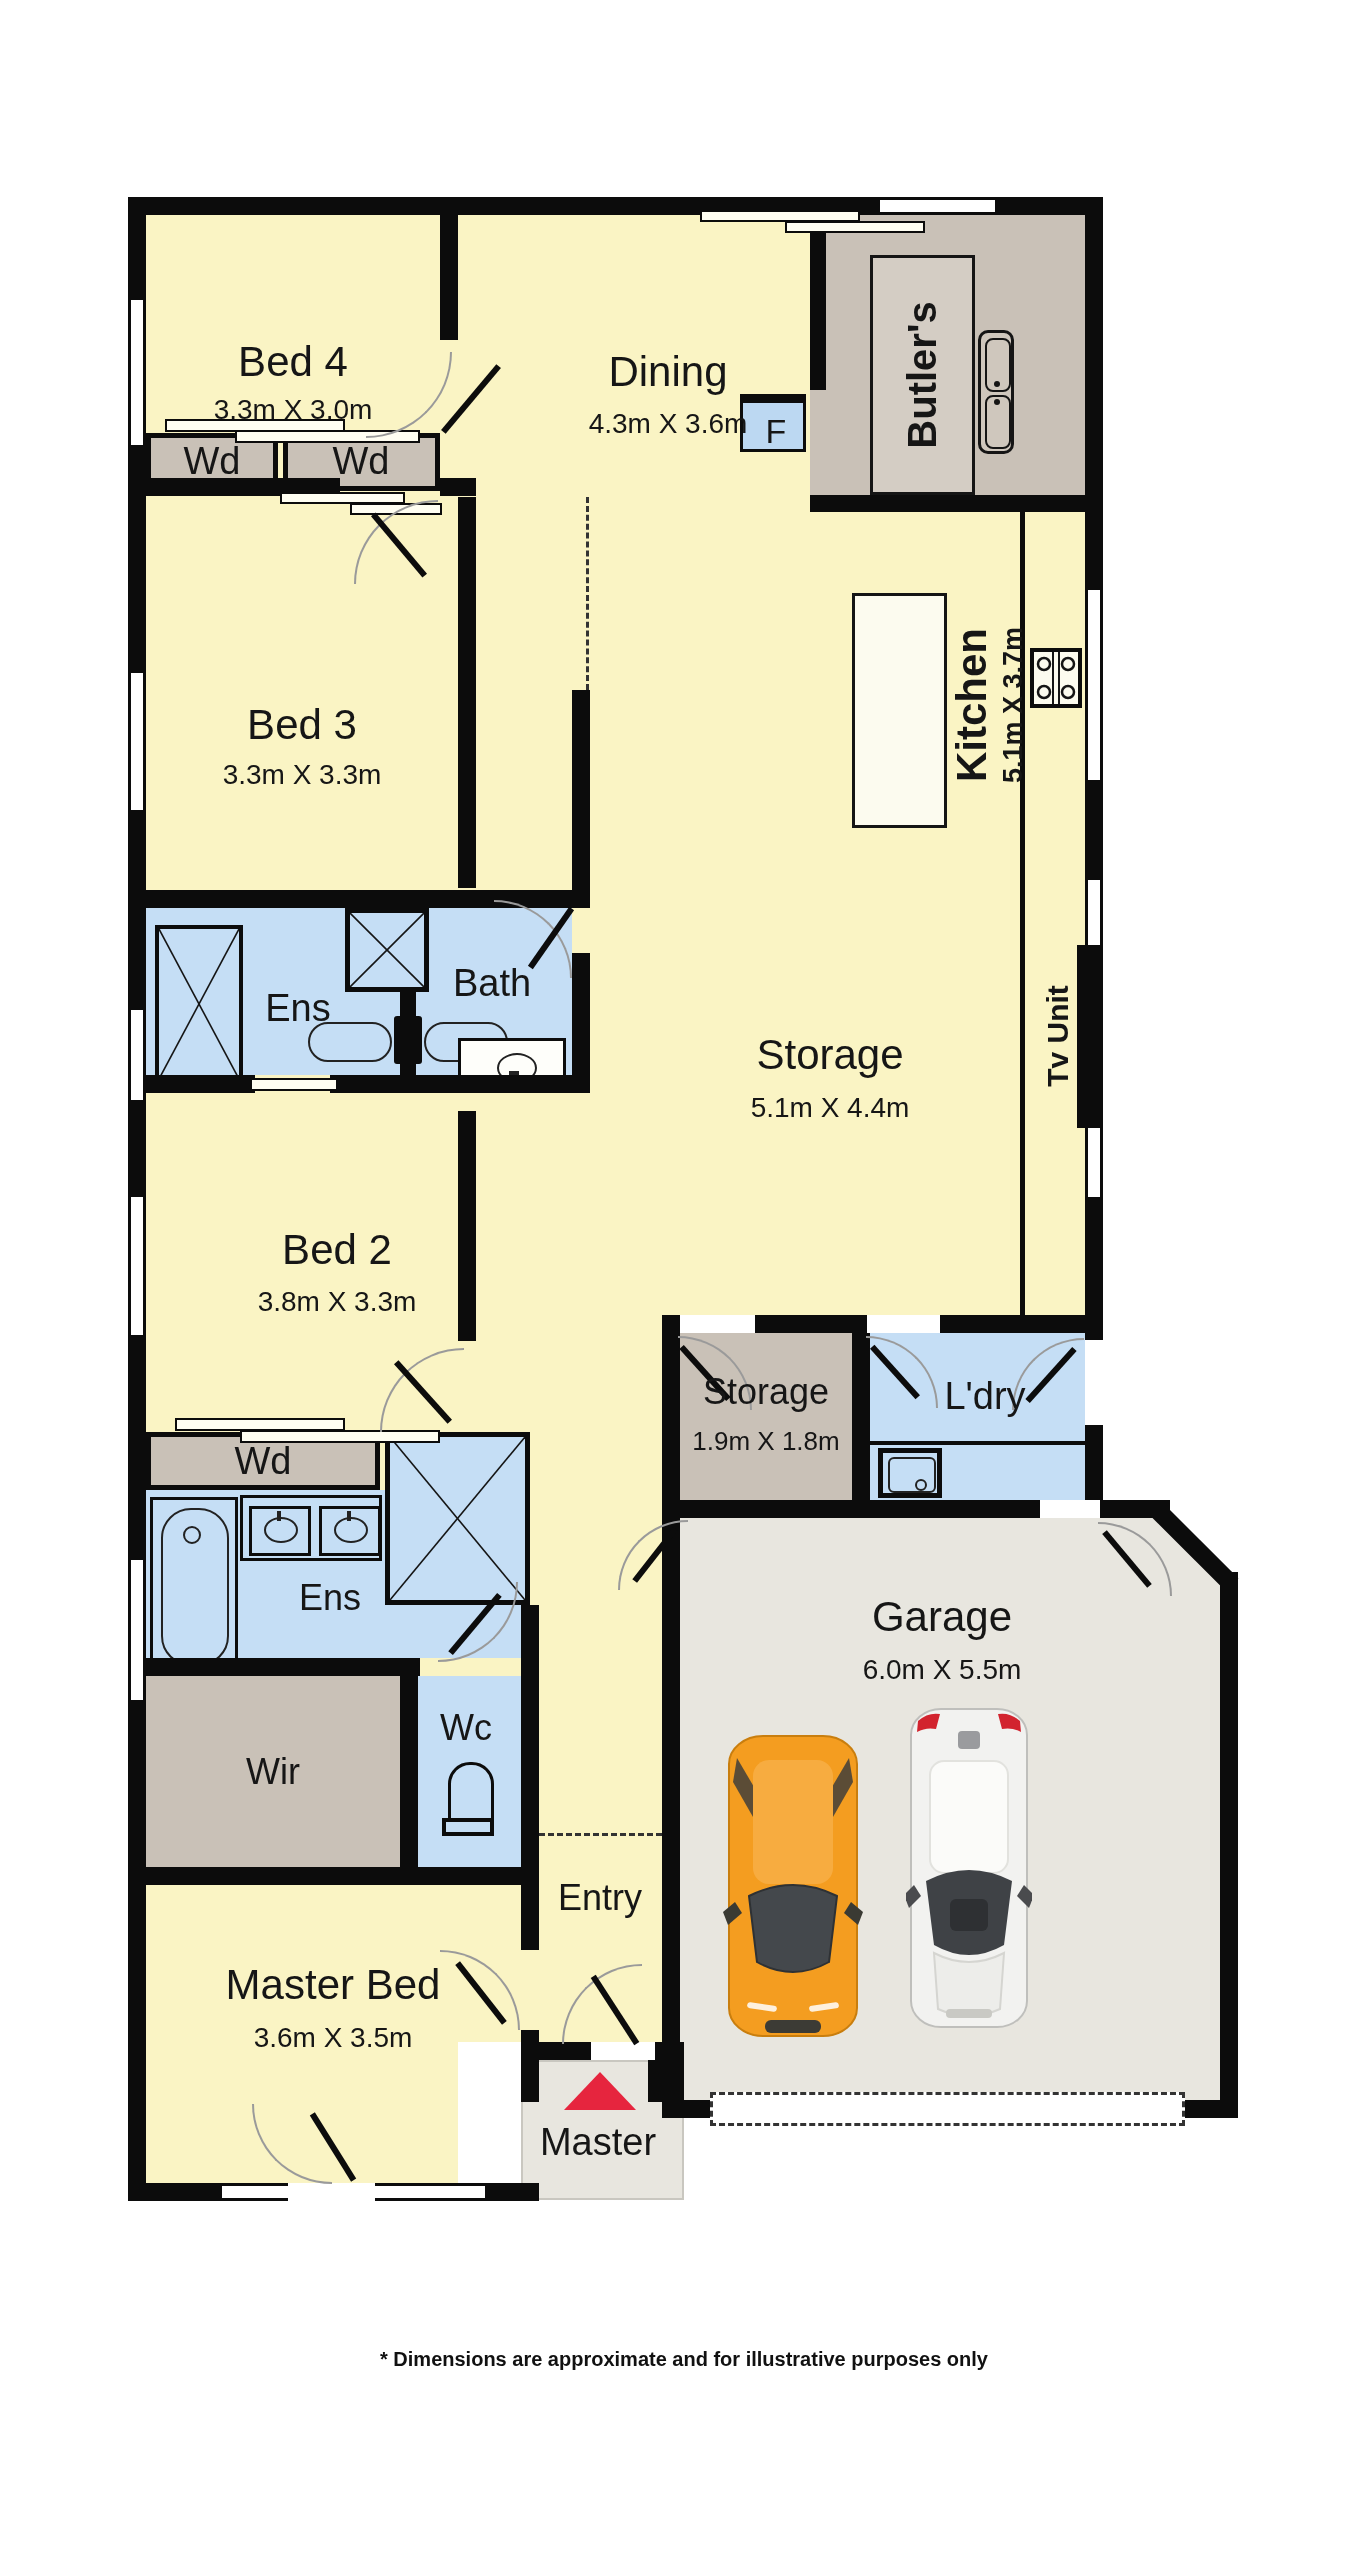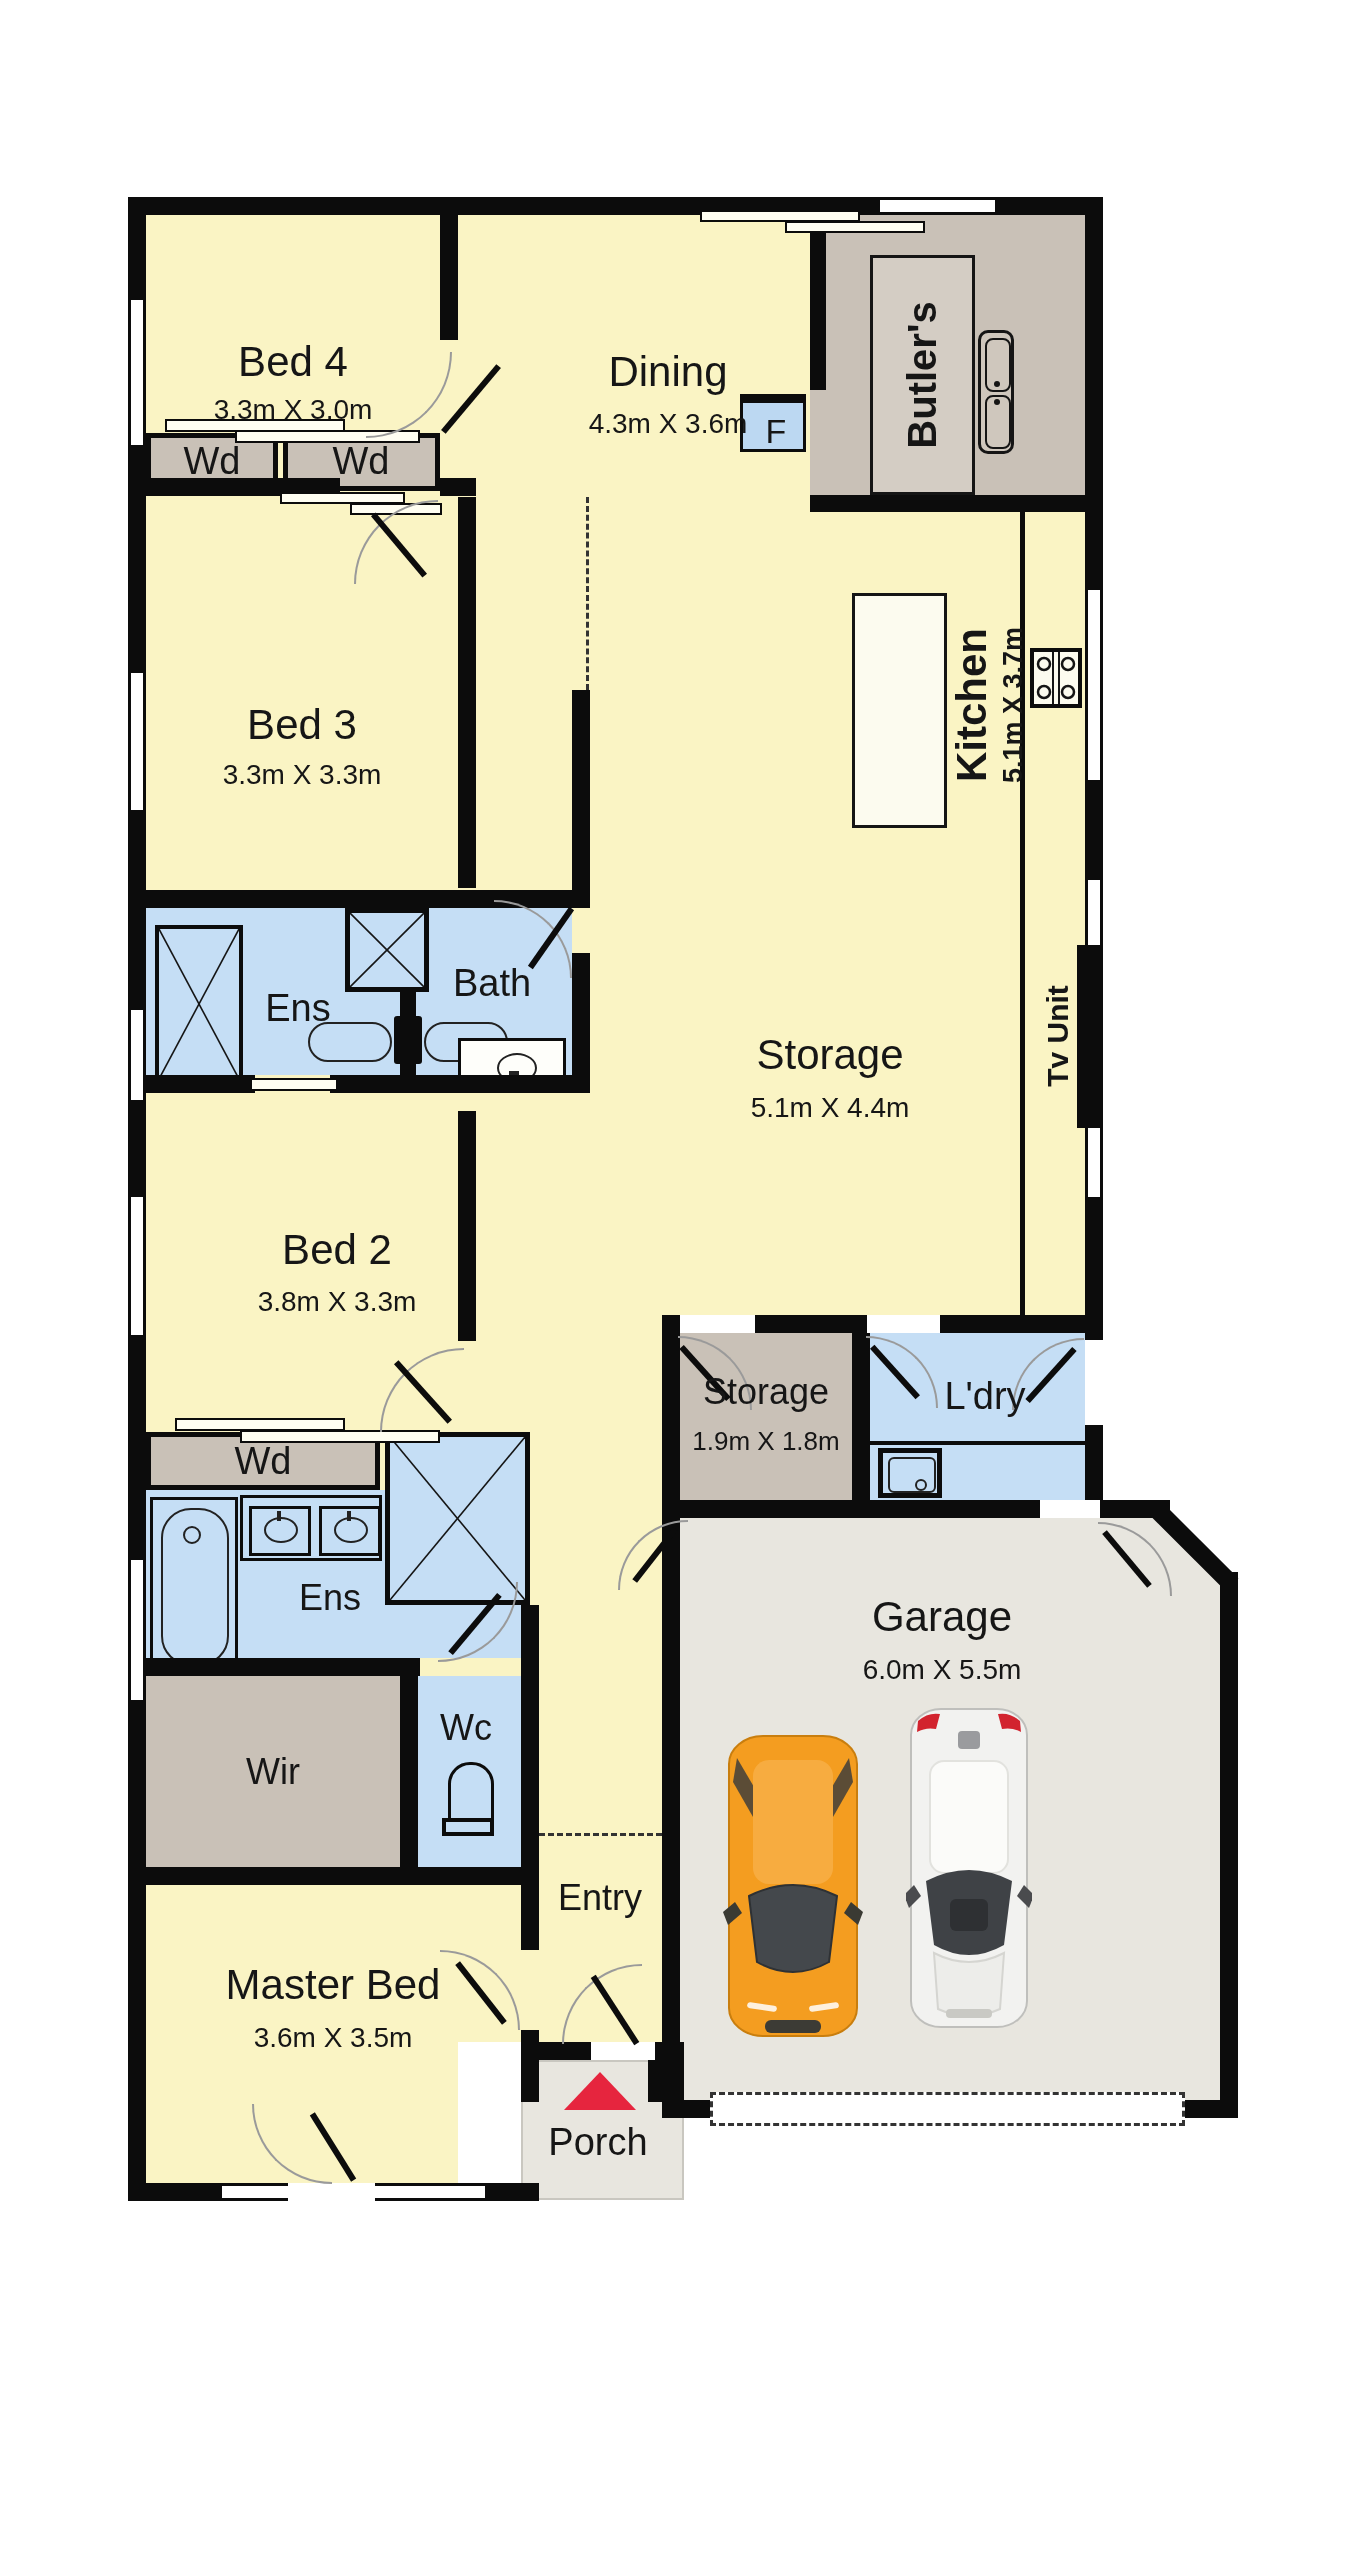--- a/index.html
+++ b/index.html
@@ -284,18 +284,19 @@
   <div class="lbl" style="left:263px;top:1461px;font-size:38px;">Wd</div>
   <div class="lbl" style="left:766px;top:1392px;font-size:36px;">Storage</div>
   <div class="lbl" style="left:766px;top:1441px;font-size:26px;">1.9m X 1.8m</div>
   <div class="lbl f-room" style="left:985px;top:1396px;">L'dry</div>
   <div class="lbl" style="left:330px;top:1598px;font-size:36px;">Ens</div>
   <div class="lbl" style="left:273px;top:1772px;font-size:36px;">Wir</div>
   <div class="lbl" style="left:466px;top:1728px;font-size:36px;">Wc</div>
   <div class="lbl" style="left:600px;top:1898px;font-size:36px;">Entry</div>
   <div class="lbl f-large" style="left:333px;top:1985px;">Master Bed</div>
   <div class="lbl f-dim" style="left:333px;top:2038px;">3.6m X 3.5m</div>
-  <div class="lbl" style="left:598px;top:2142px;font-size:38px;">Porch</div>
+  <div class="lbl" style="left:598px;top:2142px;font-size:38px;">Master</div>
   <div class="lbl f-large" style="left:942px;top:1617px;">Garage</div>
   <div class="lbl f-dim" style="left:942px;top:1670px;">6.0m X 5.5m</div>
 
+  <div class="title" style="top:2348px;font-size:20px;">* Dimensions are approximate and for illustrative purposes only</div>
 
 </div>
 
 </body></html>

